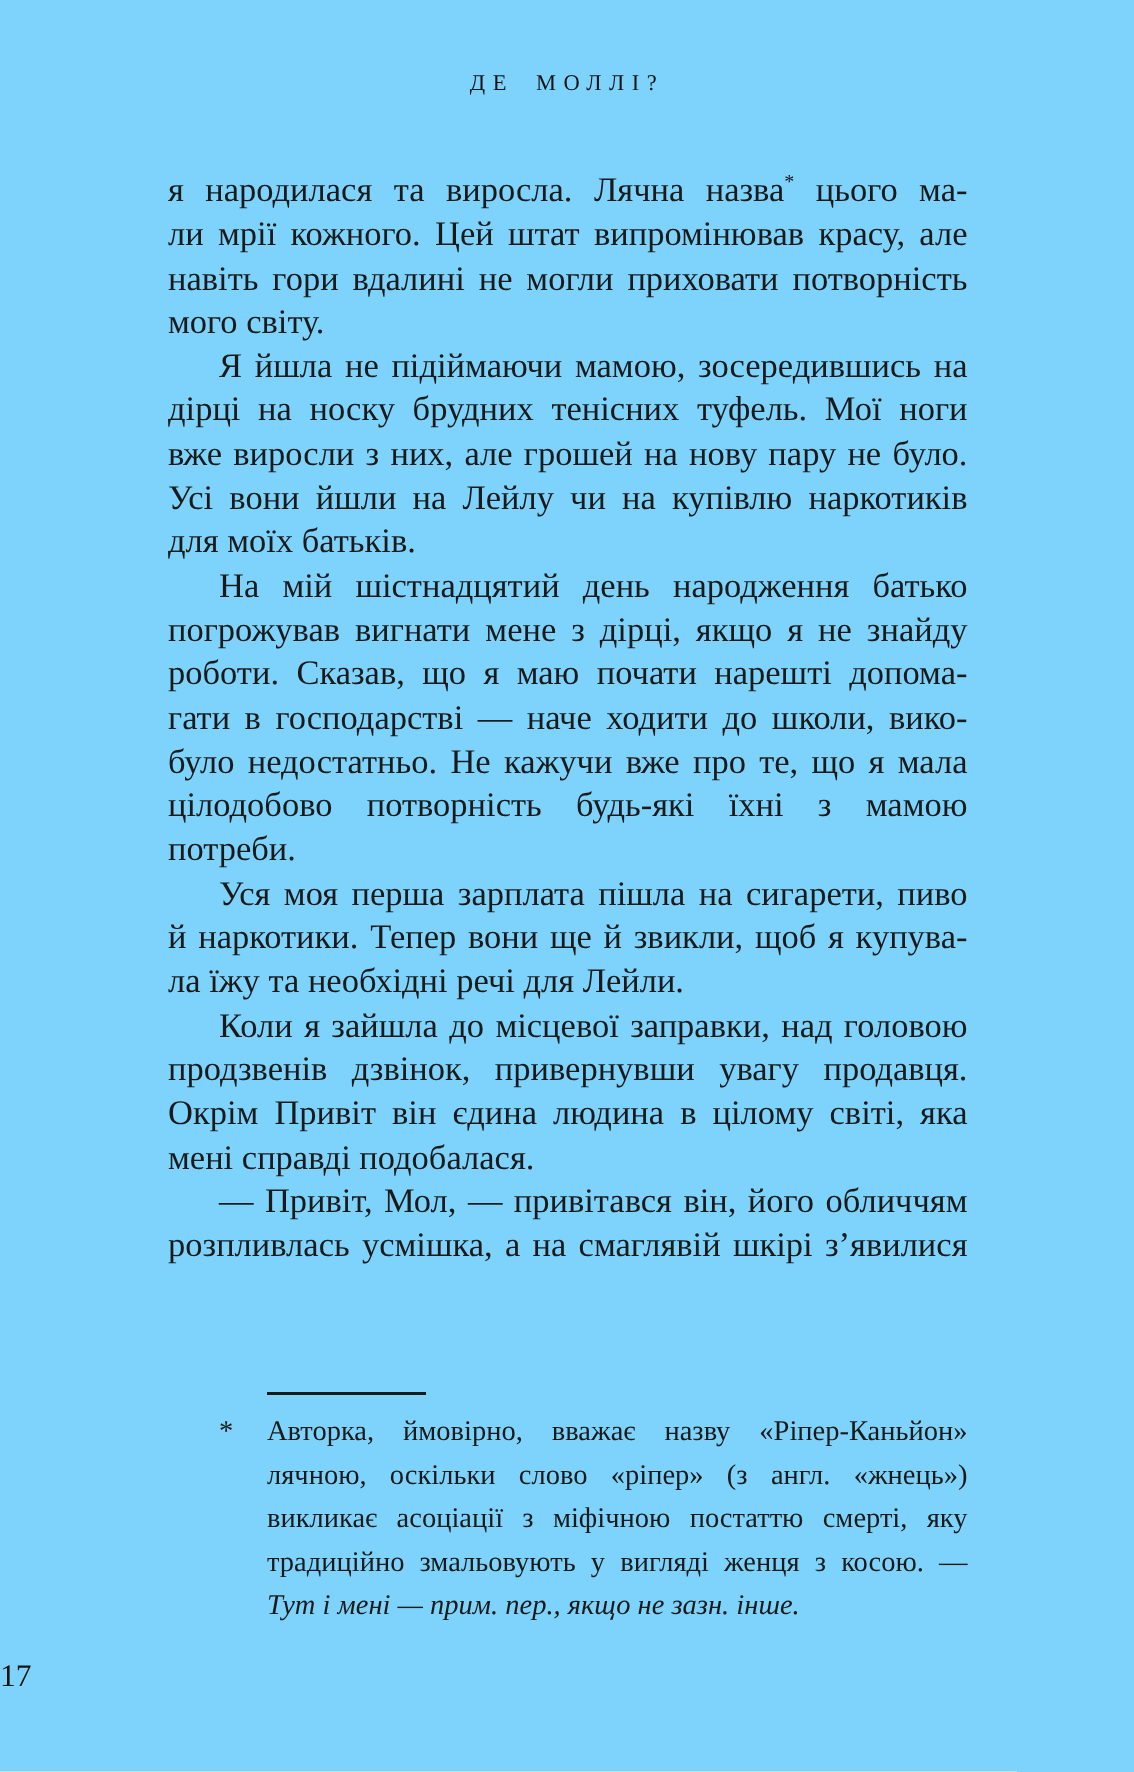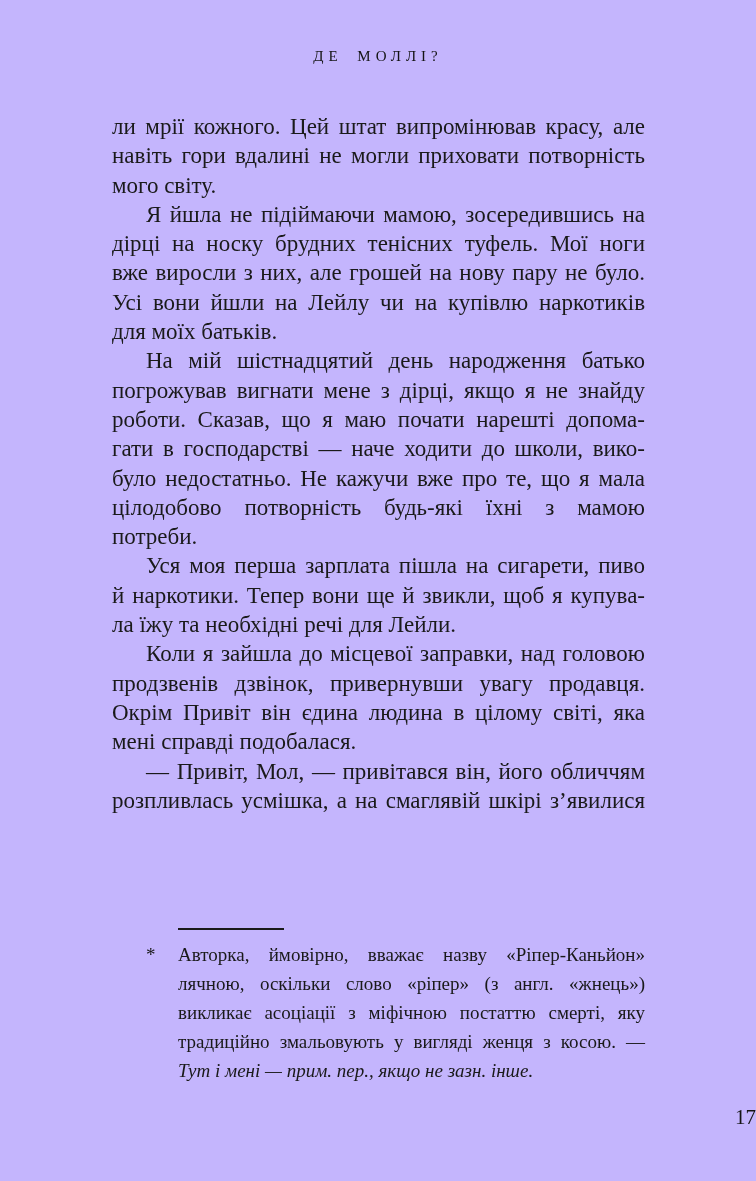--- a/index.html
+++ b/index.html
@@ -1,20 +1,20 @@
 <!DOCTYPE html>
 <html><head>
 <meta charset="utf-8">
 <style>
   html, body { margin: 0; padding: 0; background: #e8e8e8; }
   .page {
     position: relative;
     width: 756px;
     height: 1181px;
-    background: #c4b5fd;
+    background: #7dd3fc;
     color: #1a1a1a;
     font-family: "Liberation Serif", "DejaVu Serif", serif;
     overflow: hidden;
   }
   .running-head {
     position: absolute;
     top: 48px;
     left: 0;
     width: 100%;
     text-align: center;
@@ -65,35 +65,36 @@
   }
   .fn-line.last {
     text-align-last: left;
     font-style: italic;
   }
   .page-number {
     position: absolute;
     top: 1105px;
     left: 0;
     width: 100%;
-    text-align: right;
+    text-align: left;
     font-size: 21px;
     color: #141414;
   }
 </style>
 </head>
 <body>
 
 <div class="page">
 
   <div class="running-head">ДЕ МОЛЛІ?</div>
 
   <div class="body-text">
 
     <div class="paragraph">
+      <div class="line"><span>я народилася та виросла. Лячна назва</span><sup class="fn-ref">*</sup> <span>цього ма-</span></div>
       <div class="line">ли мрії кожного. Цей штат випромінював красу, але</div>
       <div class="line">навіть гори вдалині не могли приховати потворність</div>
       <div class="line last">мого світу.</div>
     </div>
 
     <div class="paragraph">
       <div class="line ind">Я йшла не підіймаючи мамою, зосередившись на</div>
       <div class="line">дірці на носку брудних тенісних туфель. Мої ноги</div>
       <div class="line">вже виросли з них, але грошей на нову пару не було.</div>
       <div class="line">Усі вони йшли на Лейлу чи на купівлю наркотиків</div>

